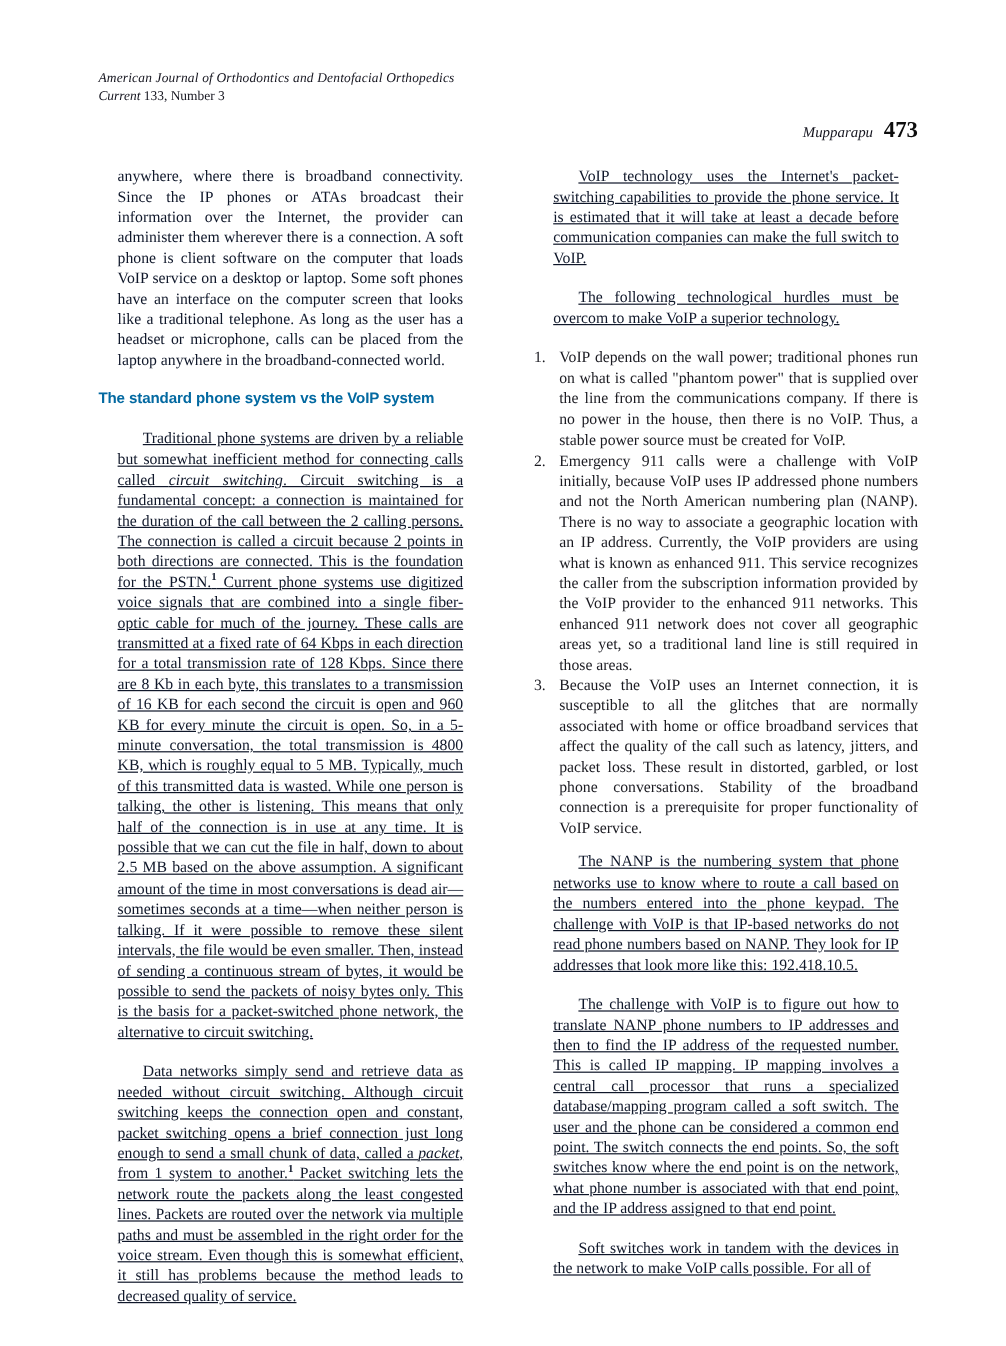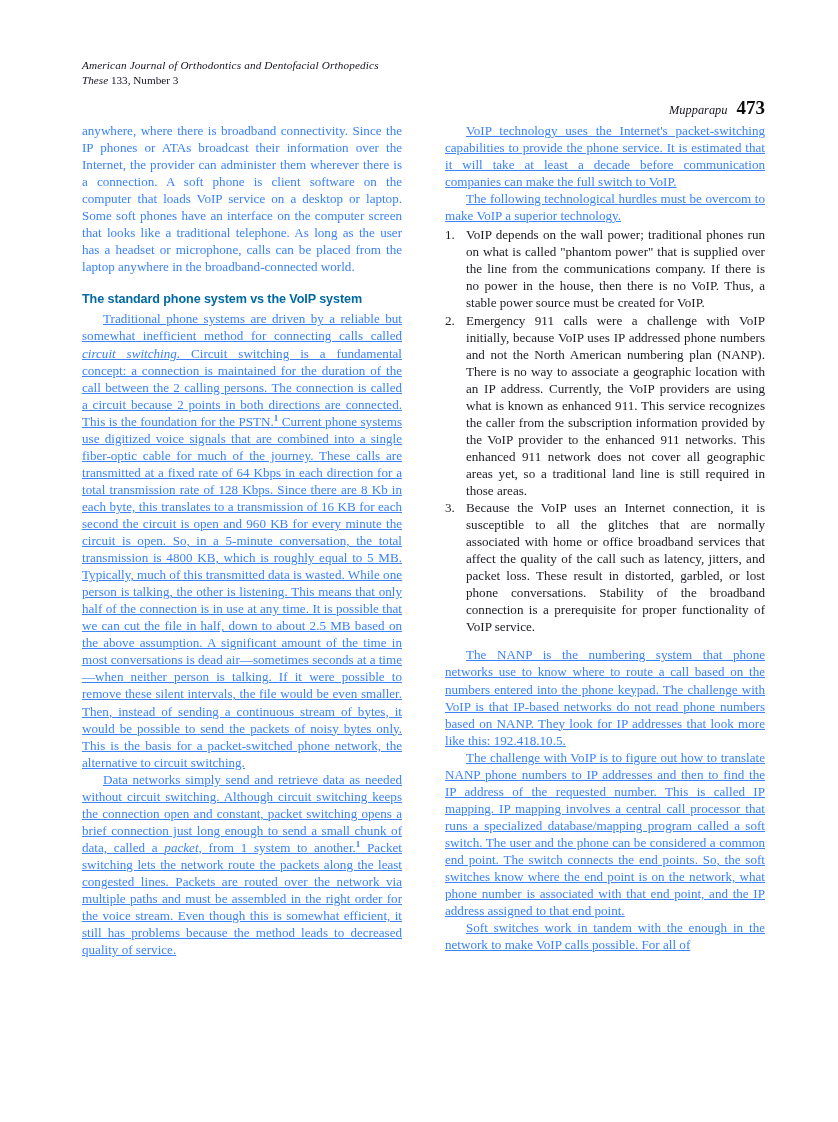--- a/index.html
+++ b/index.html
@@ -79,23 +79,23 @@
   }
   .col {
     width: 320px;
   }
 
   .para {
     font-size: 13.1px;
     line-height: 17.05px;
     text-align: justify;
     text-justify: inter-word;
-    margin: 0;
+    margin: 16px;
     hyphens: manual;
-    color: #3b82f6;
+    color: #0f172a;
   }
   .para.indent {
     text-indent: 21px;
     text-decoration: underline;
   }
 
   .section-heading {
     font-family: "Liberation Sans", "DejaVu Sans", sans-serif;
     font-size: 12.6px;
     font-weight: bold;
@@ -143,21 +143,21 @@
   }
 </style>
 </head>
 <body>
 
 <div class="page">
 
   <div class="running-head">
     <div class="rh-left">
       <span class="rh-journal">American Journal of Orthodontics and Dentofacial Orthopedics</span>
-      <span class="rh-volume"><span class="vol-word">These</span><span> 133, Number 3</span></span>
+      <span class="rh-volume"><span class="vol-word">Current</span><span> 133, Number 3</span></span>
     </div>
     <div class="rh-right">
       <span class="rh-author">Mupparapu</span>
       <span class="rh-pageno">473</span>
     </div>
   </div>
 
   <div class="columns">
 
     <div class="col">
@@ -181,19 +181,19 @@
       <ol class="numlist">
         <li><span class="marker">1.</span><span>VoIP depends on the wall power; traditional phones run on what is called "phantom power" that is supplied over the line from the communications company. If there is no power in the house, then there is no VoIP. Thus, a stable power source must be created for VoIP.</span></li>
         <li><span class="marker">2.</span><span>Emergency 911 calls were a challenge with VoIP initially, because VoIP uses IP addressed phone numbers and not the North American numbering plan (NANP). There is no way to associate a geographic location with an IP address. Currently, the VoIP providers are using what is known as enhanced 911. This service recognizes the caller from the subscription information provided by the VoIP provider to the enhanced 911 networks. This enhanced 911 network does not cover all geographic areas yet, so a traditional land line is still required in those areas.</span></li>
         <li><span class="marker">3.</span><span>Because the VoIP uses an Internet connection, it is susceptible to all the glitches that are normally associated with home or office broadband services that affect the quality of the call such as latency, jitters, and packet loss. These result in distorted, garbled, or lost phone conversations. Stability of the broadband connection is a prerequisite for proper functionality of VoIP service.</span></li>
       </ol>
 
       <p class="para indent gap-after-list">The NANP is the numbering system that phone networks use to know where to route a call based on the numbers entered into the phone keypad. The challenge with VoIP is that IP-based networks do not read phone numbers based on NANP. They look for IP addresses that look more like this: 192.418.10.5.</p>
 
       <p class="para indent">The challenge with VoIP is to figure out how to translate NANP phone numbers to IP addresses and then to find the IP address of the requested number. This is called IP mapping. IP mapping involves a central call processor that runs a specialized database/mapping program called a soft switch. The user and the phone can be considered a common end point. The switch connects the end points. So, the soft switches know where the end point is on the network, what phone number is associated with that end point, and the IP address assigned to that end point.</p>
 
-      <p class="para indent">Soft switches work in tandem with the enough in the network to make VoIP calls possible. For all of</p>
+      <p class="para indent">Soft switches work in tandem with the devices in the network to make VoIP calls possible. For all of</p>
 
     </div>
 
   </div>
 
 </div>
 
 </body></html>

